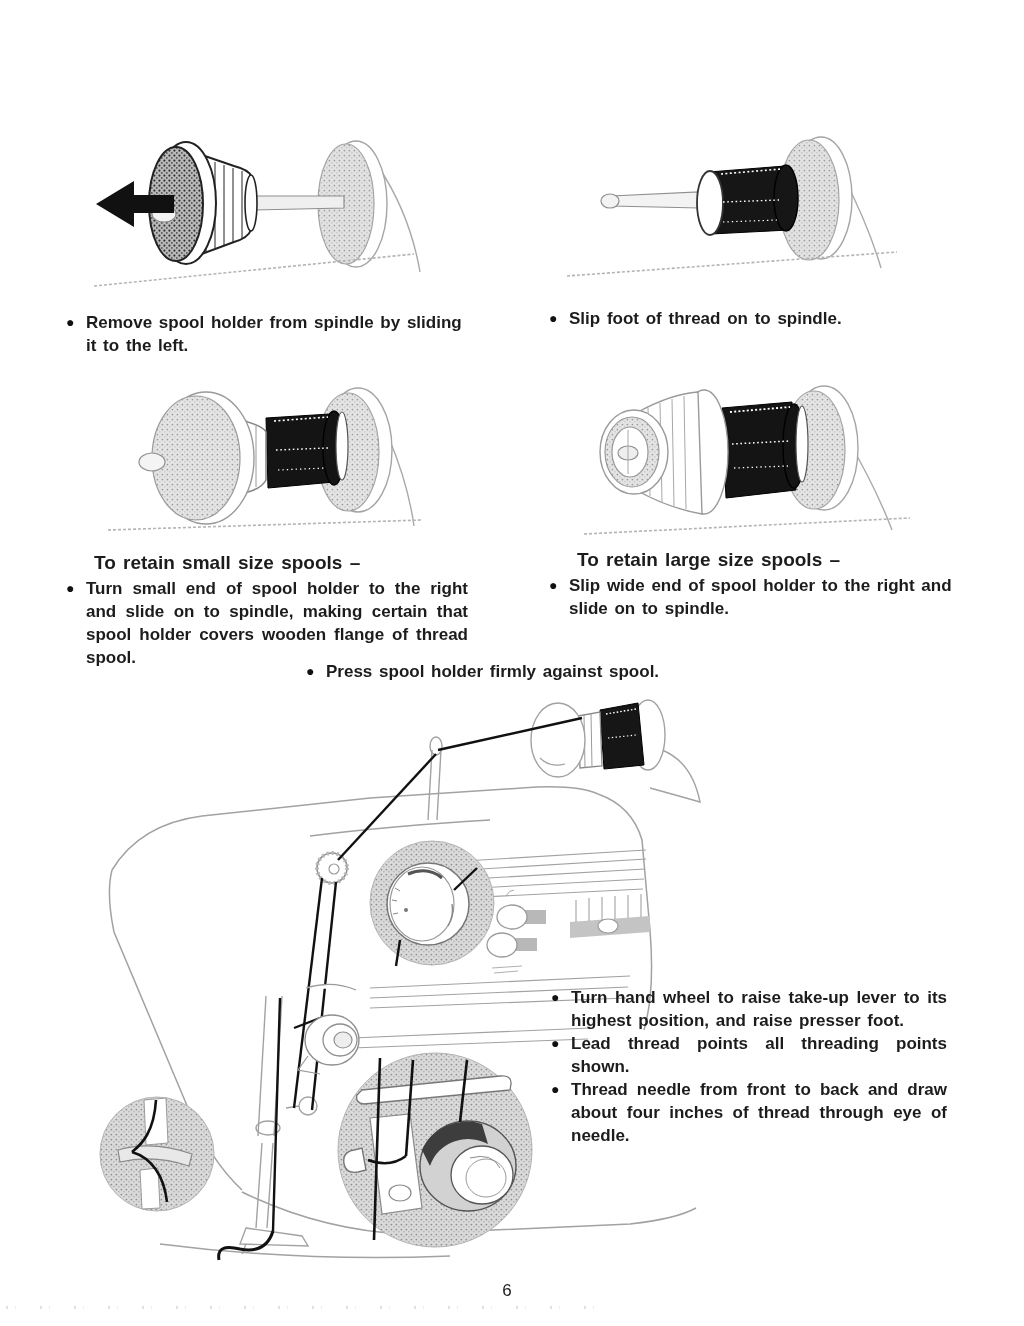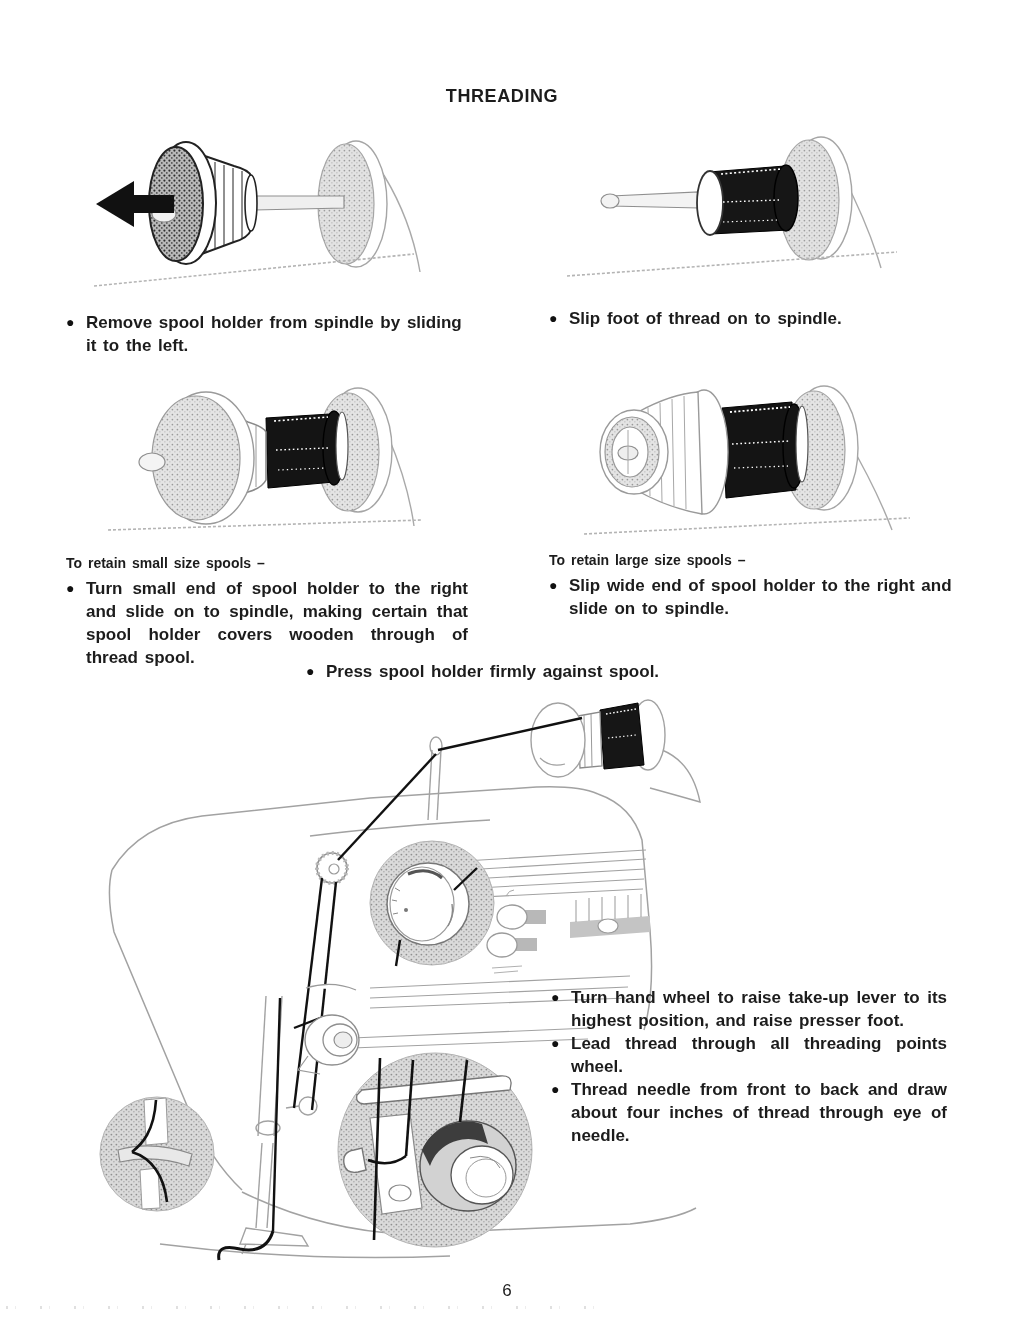--- a/index.html
+++ b/index.html
@@ -9,36 +9,35 @@
   }
   .title{
     position:absolute;top:86px;left:0;width:1004px;text-align:center;
     font-size:18px;font-weight:bold;letter-spacing:.6px;
   }
   .txt{font-size:17px;line-height:23px;word-spacing:2px;}
   .bullet-row{display:flex;align-items:flex-start;}
   .marker{flex:0 0 20px;font-size:14px;line-height:23px;color:#111;}
   .btext{flex:1;font-weight:bold;}
   .just{text-align:justify;}
-  .heading{font-size:14px;font-weight:bold;line-height:22px;word-spacing:2px;}
+  .heading{font-size:19px;font-weight:bold;line-height:22px;word-spacing:2px;margin-left:28px;}
   .abs{position:absolute;}
   .pagenum{position:absolute;top:1281px;left:0;width:1014px;text-align:center;font-size:17px;}
   .scan-noise{
     position:absolute;left:6px;top:1306px;width:600px;height:3px;opacity:.35;
     background:repeating-linear-gradient(90deg,rgba(0,0,0,.35) 0 2px,transparent 2px 9px,rgba(0,0,0,.2) 9px 10px,transparent 10px 34px);
   }
   svg{display:block;}
   ul.tlist{list-style:none;margin:0;padding:0;}
 </style>
 </head>
 <body>
 
 <div class="page">
 
-  <div class="title">THREADING</div>
 
   <svg class="abs" style="left:58px;top:124px;" width="432" height="176" viewBox="0 0 432 176">
     <defs>
       <pattern id="st1" patternUnits="userSpaceOnUse" width="5" height="5">
         <rect width="5" height="5" fill="#e2e2e2"></rect>
           <circle cx="1.4" cy="1.6" r=".85" fill="#9d9d9d"></circle>
           <circle cx="3.9" cy="3.8" r=".65" fill="#ababab"></circle>
       </pattern>
       <pattern id="st1d" patternUnits="userSpaceOnUse" width="5" height="5">
         <rect width="5" height="5" fill="#b9b9b9"></rect>
@@ -179,21 +178,21 @@
     <span class="btext">Remove spool holder from spindle by sliding it to the left.</span>
   </div>
   <div class="abs txt bullet-row" style="left:549px;top:307px;width:420px;">
     <span class="marker">●</span>
     <span class="btext">Slip foot of thread on to spindle.</span>
   </div>
 
   <div class="abs heading" style="left:66px;top:552px;">To retain small size spools –</div>
   <div class="abs txt bullet-row" style="left:66px;top:577px;width:402px;">
     <span class="marker">●</span>
-    <span class="btext just">Turn small end of spool holder to the right and slide on to spindle, making certain that spool holder covers wooden through of thread spool.</span>
+    <span class="btext just">Turn small end of spool holder to the right and slide on to spindle, making certain that spool holder covers wooden flange of thread spool.</span>
   </div>
 
   <div class="abs heading" style="left:549px;top:549px;">To retain large size spools –</div>
   <div class="abs txt bullet-row" style="left:549px;top:574px;width:418px;">
     <span class="marker">●</span>
     <span class="btext">Slip wide end of spool holder to the right and slide on to spindle.</span>
   </div>
 
   <div class="abs txt bullet-row" style="left:306px;top:660px;width:420px;">
     <span class="marker">●</span>
@@ -345,21 +344,21 @@
     </g>
   </svg>
 
   <ul class="abs tlist txt" style="left:551px;top:986px;width:396px;">
     <li class="bullet-row">
       <span class="marker">●</span>
       <span class="btext just">Turn hand wheel to raise take-up lever to its highest position, and raise presser foot.</span>
     </li>
     <li class="bullet-row">
       <span class="marker">●</span>
-      <span class="btext just">Lead thread through all threading points wheel.</span>
+      <span class="btext just">Lead thread points all threading points shown.</span>
     </li>
     <li class="bullet-row">
       <span class="marker">●</span>
       <span class="btext just">Thread needle from front to back and draw about four inches of thread through eye of needle.</span>
     </li>
   </ul>
 
   <div class="pagenum">6</div>
 
   <div class="scan-noise"></div>

